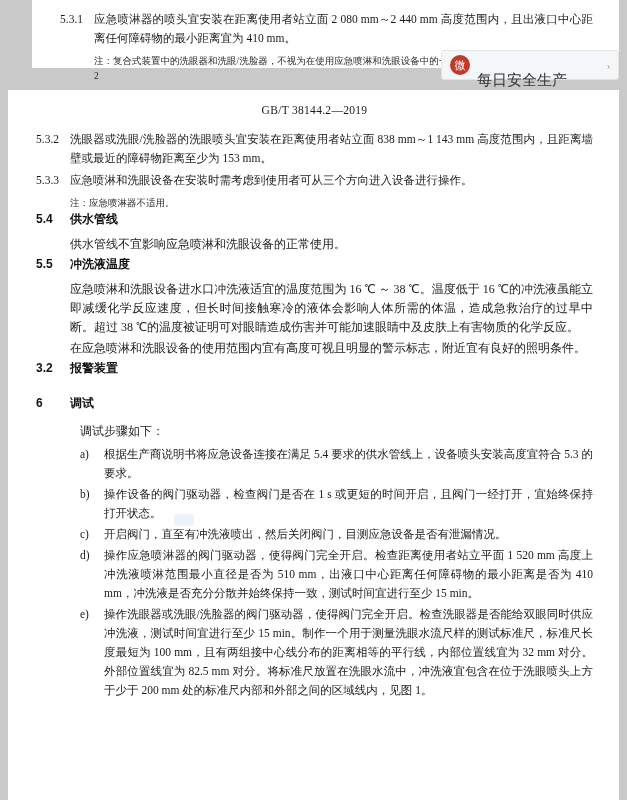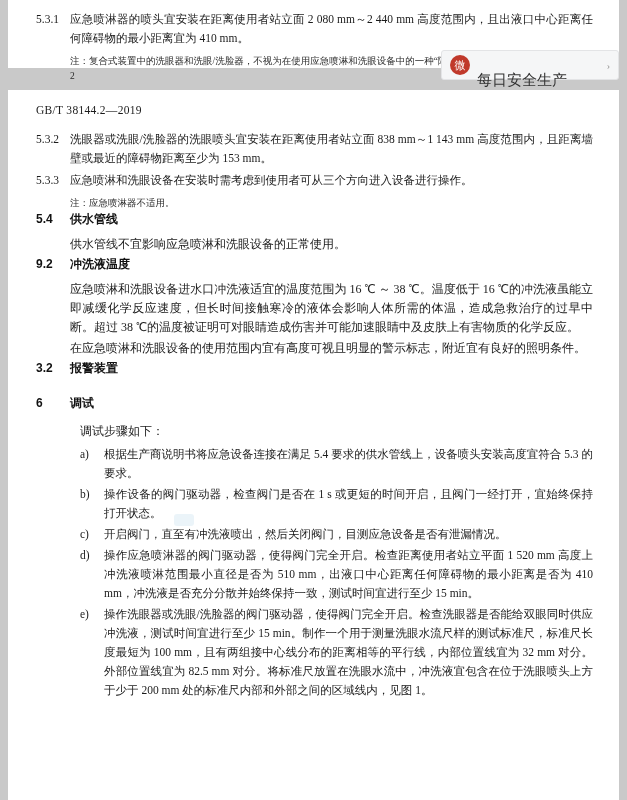--- a/index.html
+++ b/index.html
@@ -19,20 +19,21 @@
     background: #ffffff;
     position: absolute;
     left: 8px;
     right: 8px;
     box-sizing: border-box;
     padding: 10px 26px 10px 28px;
   }
   .sheet-top {
     top: 0;
     height: 68px;
+    margin-left: 24px;
   }
   .sheet-main {
     top: 90px;
     height: 710px;
     padding-top: 14px;
   }
   .para {
     font-size: 12px;
     line-height: 19px;
     color: #1a1a1a;
@@ -71,21 +72,21 @@
   .note-left {
     padding-left: 34px;
   }
   .page-no {
     font-size: 9.5px;
     color: #2a2a2a;
     margin-top: 2px;
     padding-left: 34px;
   }
   .header-std {
-    text-align: left;
+    text-align: center;
     font-size: 11.5px;
     color: #1a1a1a;
     font-family: "Liberation Serif", serif;
     margin: 0 0 14px 0;
     letter-spacing: 0.3px;
   }
   .sec-title {
     font-size: 12px;
     font-weight: bold;
     color: #111;
@@ -207,21 +208,21 @@
       <div class="txt">应急喷淋和洗眼设备在安装时需考虑到使用者可从三个方向进入设备进行操作。</div>
     </div>
     <div class="note note-left">注：应急喷淋器不适用。</div>
 
     <div class="sec-title">
       <span class="sec-num">5.4</span><span>供水管线</span>
     </div>
     <div class="para body-indent">供水管线不宜影响应急喷淋和洗眼设备的正常使用。</div>
 
     <div class="sec-title">
-      <span class="sec-num">9.2</span><span>冲洗液温度</span>
+      <span class="sec-num">5.5</span><span>冲洗液温度</span>
     </div>
     <div class="para body-indent">应急喷淋和洗眼设备进水口冲洗液适宜的温度范围为 16 ℃ ～ 38 ℃。温度低于 16 ℃的冲洗液虽能立即减缓化学反应速度，但长时间接触寒冷的液体会影响人体所需的体温，造成急救治疗的过早中断。超过 38 ℃的温度被证明可对眼睛造成伤害并可能加速眼睛中及皮肤上有害物质的化学反应。</div>
 
     <div class="para body-indent">在应急喷淋和洗眼设备的使用范围内宜有高度可视且明显的警示标志，附近宜有良好的照明条件。</div>
 
     <div class="sec-title">
       <span class="sec-num">3.2</span><span>报警装置</span>
     </div>
 
     <div class="sec-title" style="margin-top:18px;">

